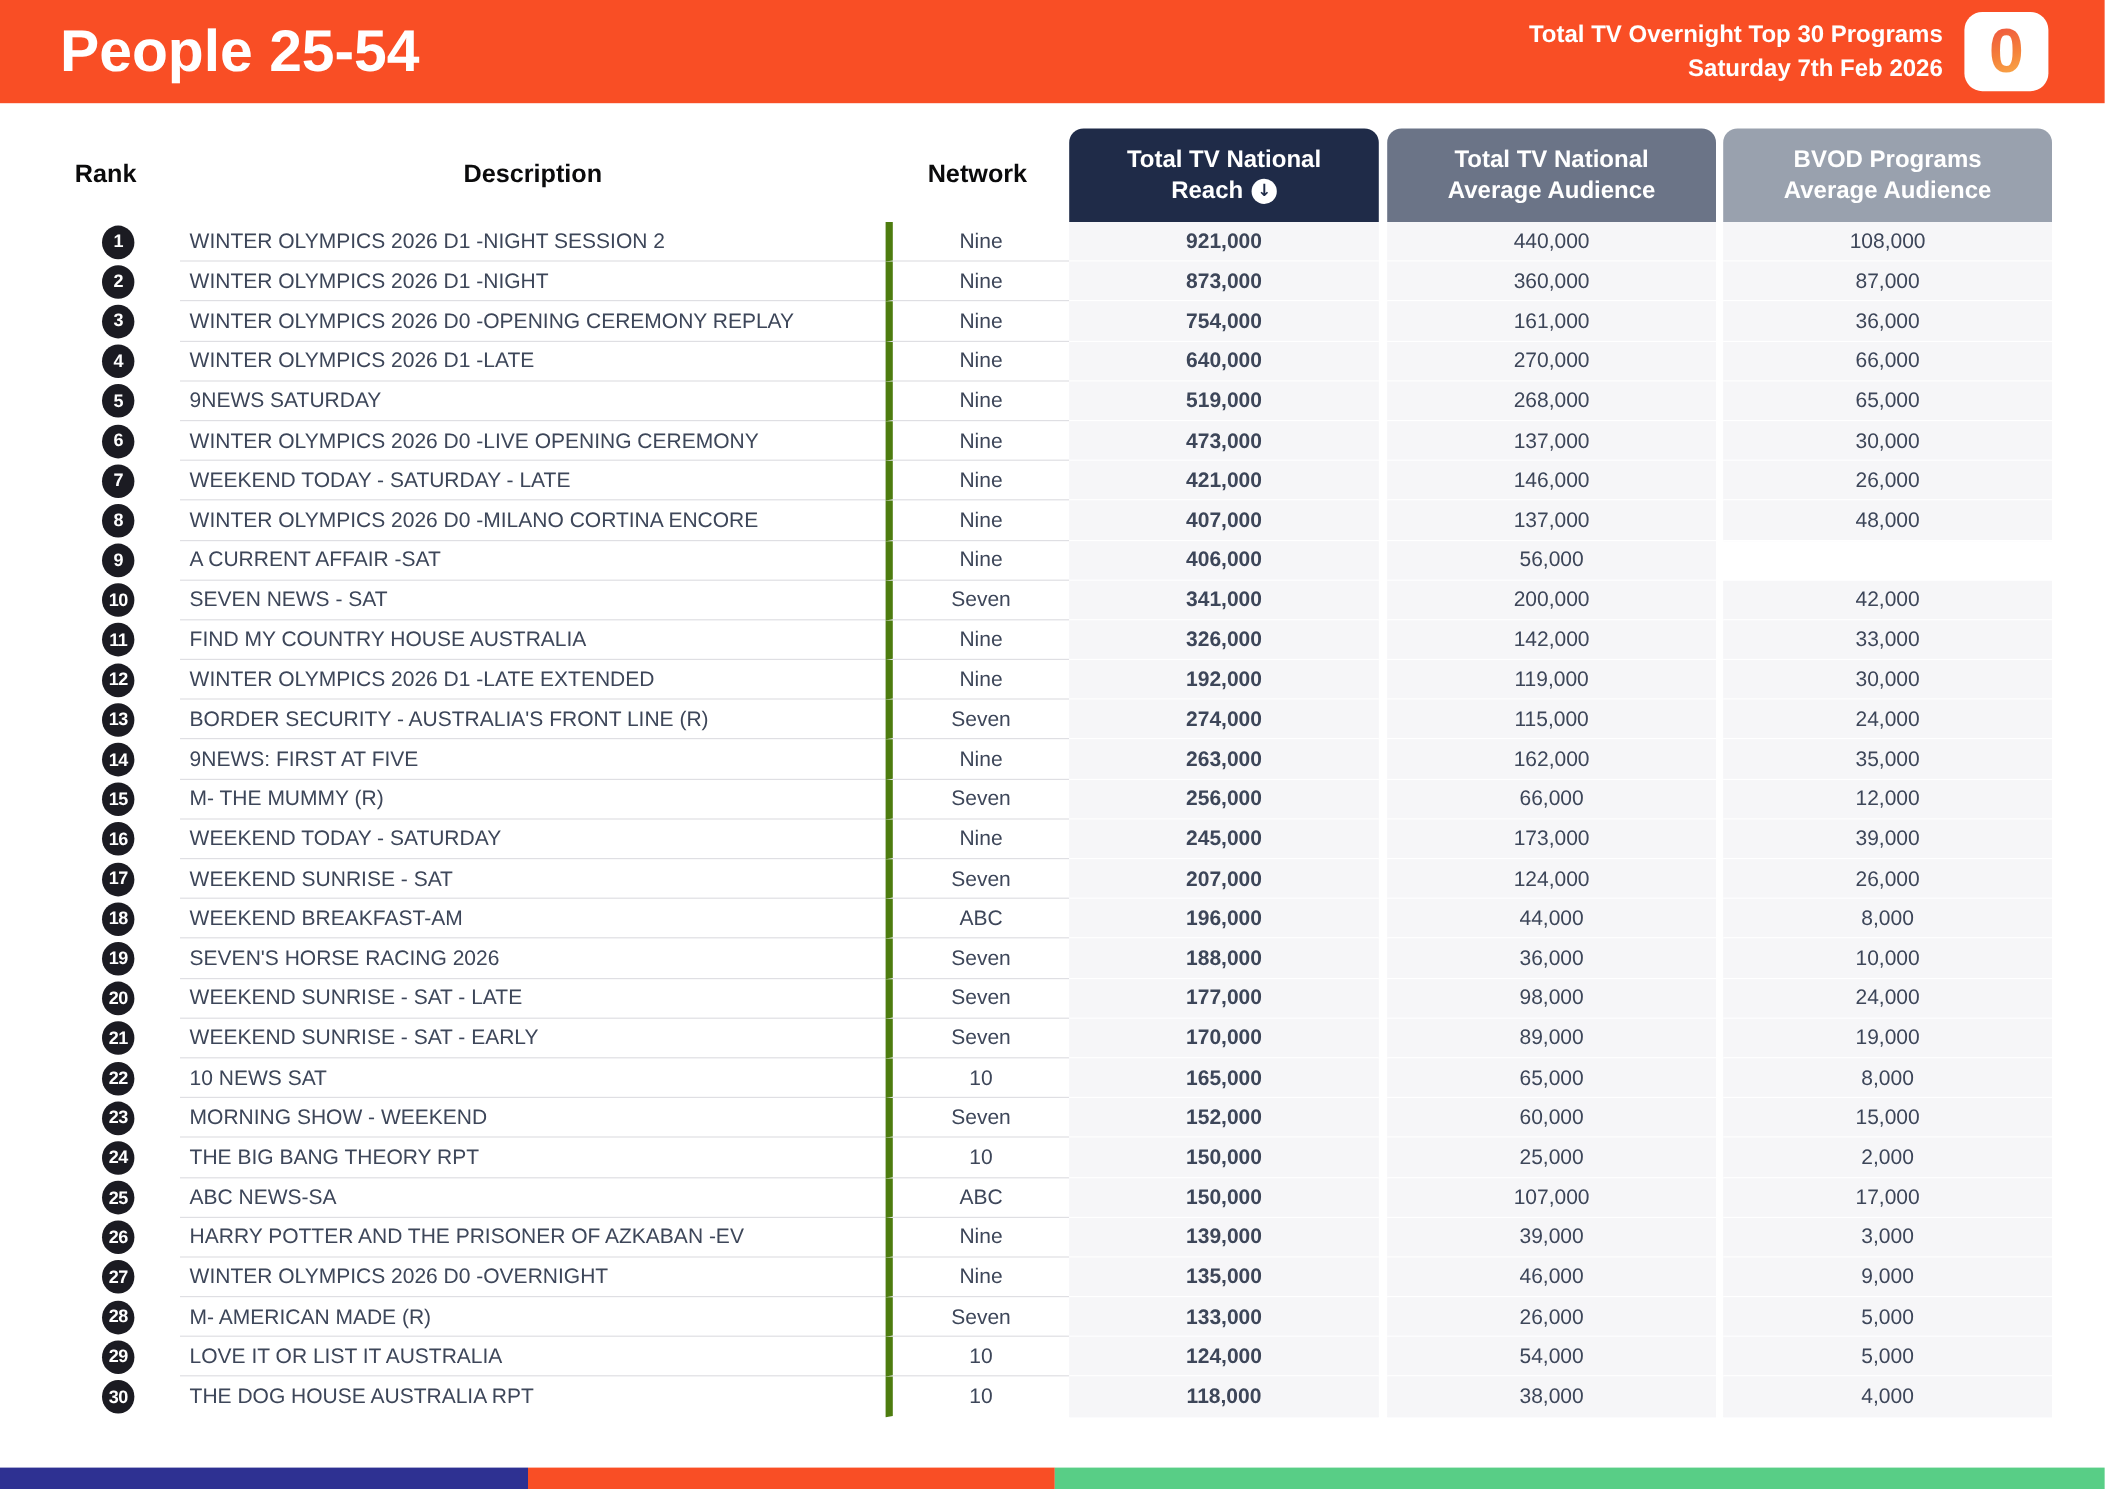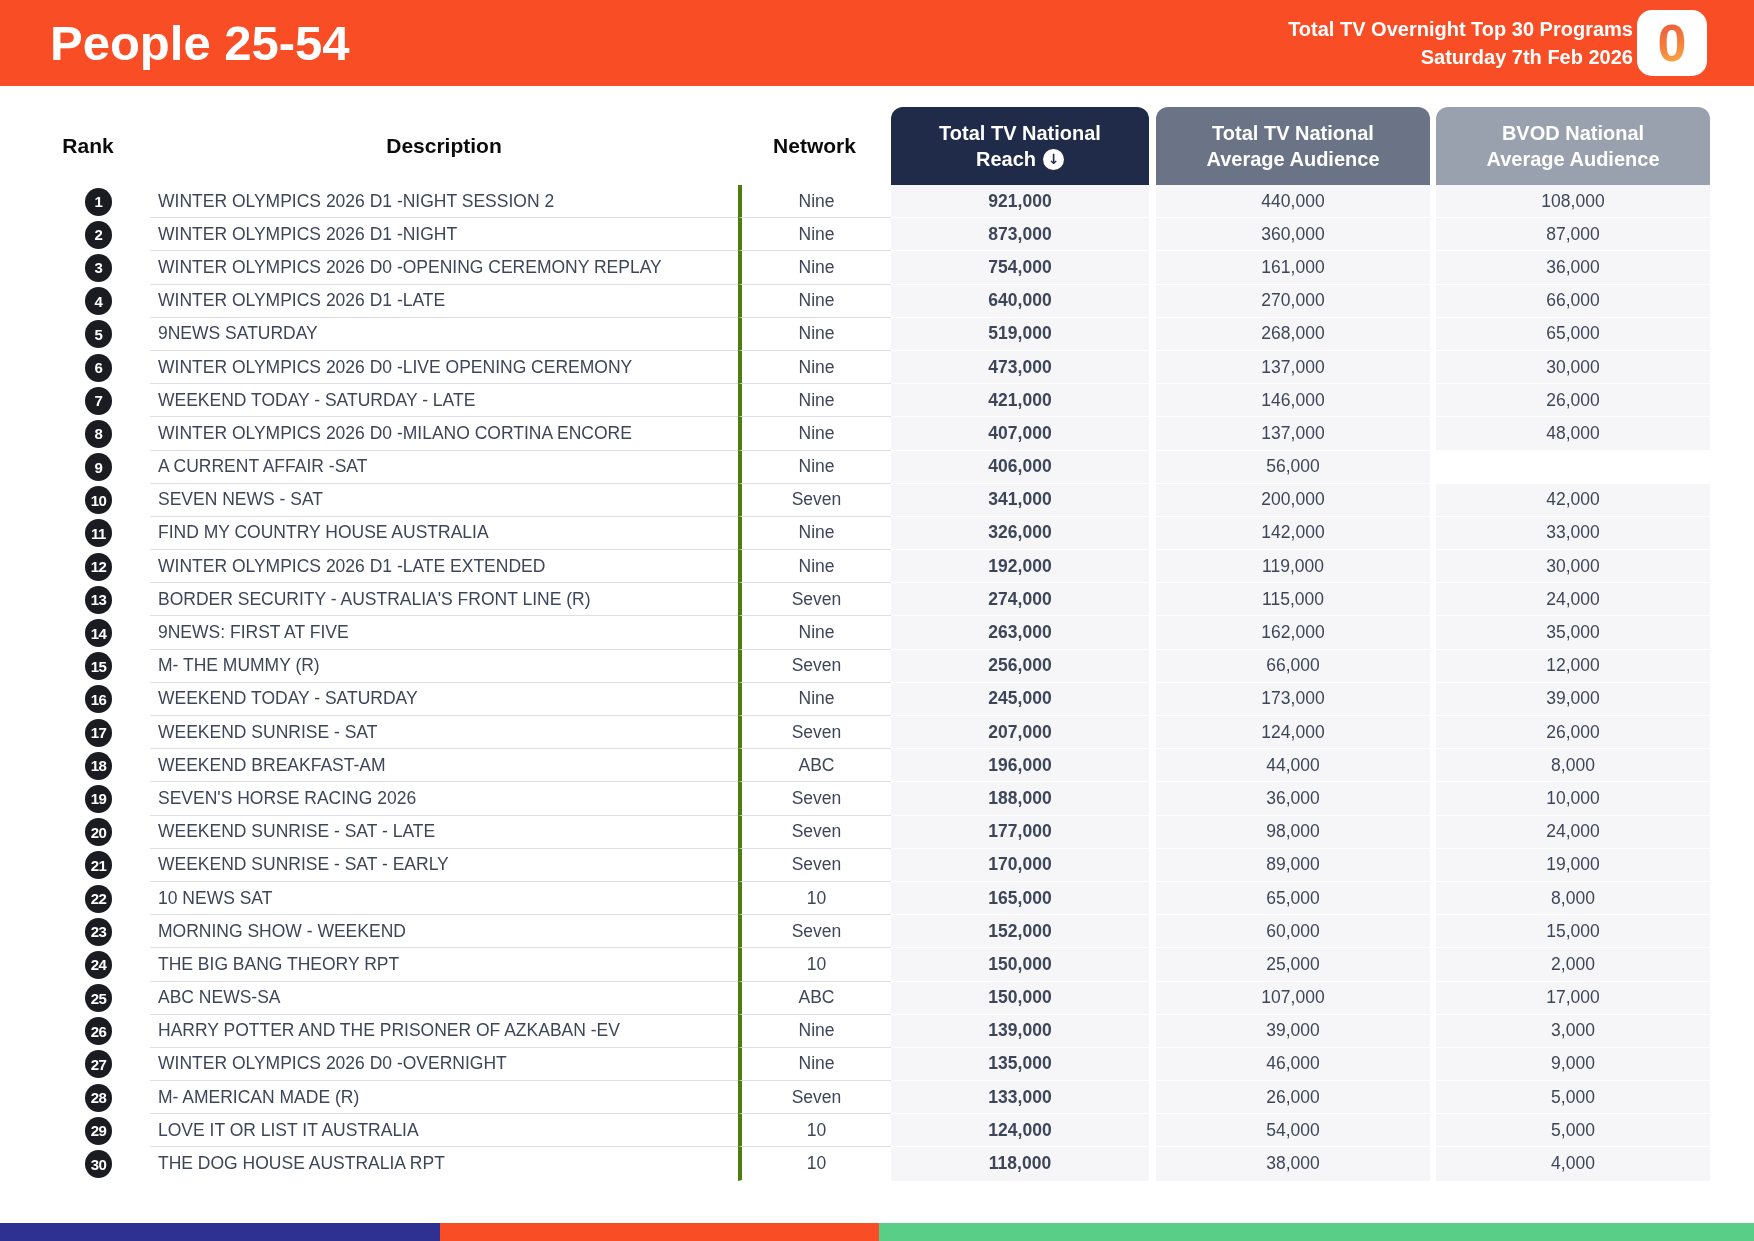--- a/index.html
+++ b/index.html
@@ -8,21 +8,21 @@
     font-family:"Liberation Sans","DejaVu Sans",sans-serif;
     padding-left:16px;
   }
   
   .banner{position:absolute;top:0;left:0;width:1754px;height:86px;background:#F94E25;}
   .banner-title{
     position:absolute;left:50px;top:0;height:86px;display:flex;align-items:center;
     color:#ffffff;font-size:49px;font-weight:bold;letter-spacing:0;
   }
   .banner-right{
-    position:absolute;right:47px;top:0;height:86px;display:flex;align-items:center;gap:4px;
+    position:absolute;right:47px;top:0;height:86px;display:flex;align-items:center;gap:18px;
   }
   .banner-subtitle{text-align:right;color:#ffffff;font-weight:bold;font-size:20px;line-height:28px;}
   .logo{
     width:70px;height:66px;background:#ffffff;border-radius:15px;
     display:flex;align-items:center;justify-content:center;
   }
   .logo-zero{
     font-size:52px;font-weight:bold;line-height:1;color:#F5823A;
     background:linear-gradient(160deg,#EF5A3E 15%,#F5823A 55%,#F9B04A 92%);
     -webkit-background-clip:text;background-clip:text;-webkit-text-fill-color:transparent;
@@ -55,21 +55,21 @@
   .row{display:flex;height:33.2px;}
   .cell{display:flex;align-items:center;box-sizing:border-box;
     color:#3D4659;font-size:17.5px;}
   .c-rank{width:150px;}
   .badge{
     width:27px;height:28px;border-radius:50%;background:#1B1B22;color:#ffffff;
     font-size:15px;font-weight:bold;display:flex;align-items:center;justify-content:center;
     margin-left:85px;letter-spacing:-0.5px;
   }
   .c-desc{width:588px;padding-left:8px;border-bottom:1px solid #DFDFE3;}
-  .c-net{width:153px;justify-content:center;border-bottom:1px solid #DFDFE3;border-left:4px solid #4d7c0f;}
+  .c-net{width:153px;justify-content:center;border-bottom:1px solid #DFDFE3;border-left:6px solid #4d7c0f;}
   .c-num{justify-content:center;background:#F6F6F8;border-bottom:1px solid #ffffff;}
   .c-reach{width:258px;margin-right:7px;font-weight:bold;}
   .c-avg{width:274px;margin-right:6px;}
   .c-bvod{width:274px;}
   .row:last-child .c-desc,.row:last-child .c-net{border-bottom-color:transparent;}
   .row:last-child .c-num{border-bottom-color:#F6F6F8;}
   
   .footer-bar{position:absolute;left:0;bottom:0;width:1754px;height:18px;display:flex;}
   .seg{height:100%;}
   .seg-navy{width:440px;background:#2E3192;}
@@ -106,21 +106,21 @@
         <span class="sort-circle">↓</span>
       </span>
     </div>
 
     <div class="th-box box-avg">
       <span>Total TV National</span>
       <span>Average Audience</span>
     </div>
 
     <div class="th-box box-bvod">
-      <span>BVOD National</span>
+      <span>BVOD Programs</span>
       <span>Average Audience</span>
     </div>
   </div>
 
   <div class="tbody">
     <div class="row">
       <div class="cell c-rank">
         <span class="badge">1</span>
       </div>
       <div class="cell c-desc">WINTER OLYMPICS 2026 D1 -NIGHT SESSION 2</div>

